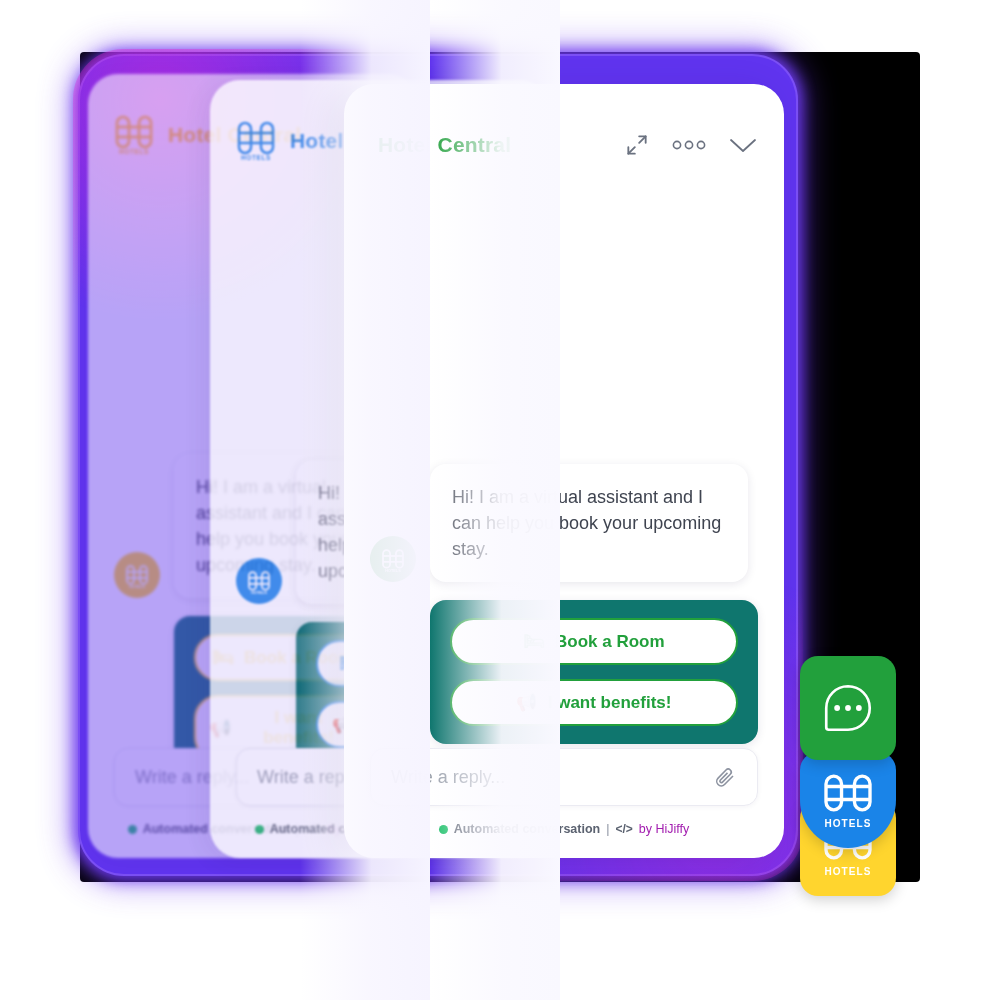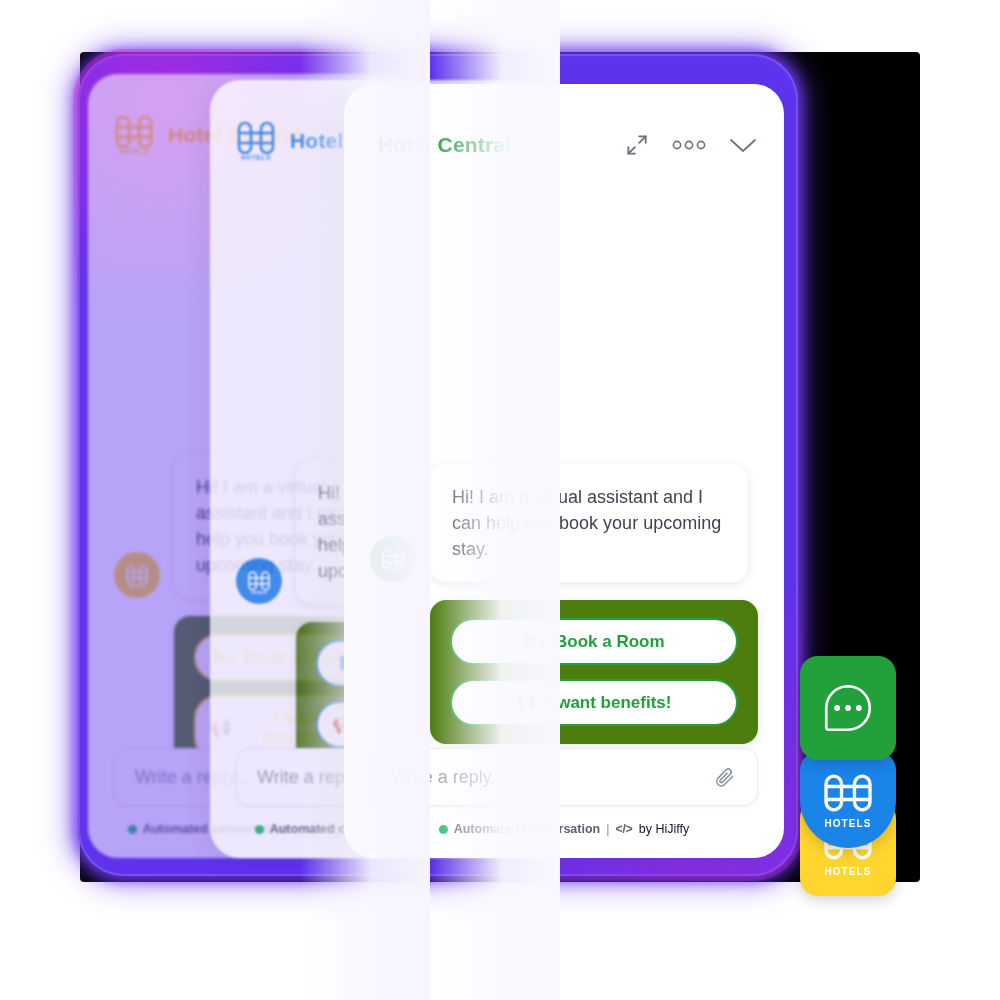--- a/index.html
+++ b/index.html
@@ -141,21 +141,21 @@
     padding: 20px 22px;
     font-size: 18px;
     line-height: 1.45;
     color: #3f4450;
     max-width: 318px;
   }
 
   .replies {
     margin-top: 18px;
     margin-left: 60px;
-    background: #4d7c0f;
+    background: #0f766e;
     border-radius: 16px;
     box-shadow: 0 2px 10px rgba(30,20,70,0.10);
     padding: 18px 20px;
     display: flex; flex-direction: column; gap: 14px;
   }
   .reply-btn {
     border-radius: 24px;
     border: 2px solid currentColor;
     background: #fff;
     padding: 11px 14px;
@@ -197,21 +197,21 @@
     white-space: nowrap;
   }
   .status-dot {
     width: 9px; height: 9px; border-radius: 50%;
     background: #1fc16b;
     display: inline-block;
   }
   .foot-strong { font-weight: bold; color: #5b6270; }
   .foot-sep { color: #8b91a0; }
   .foot-code { color: #5b6270; font-weight: bold; font-size: 12px; }
-  .foot-light { color: #0f172a; }
+  .foot-light { color: #a21caf; }
 
   
   .launchers {
     position: absolute;
     left: 800px; top: 656px;
     width: 96px; height: 212px;
   }
   .tile {
     position: absolute;
     left: 0;

